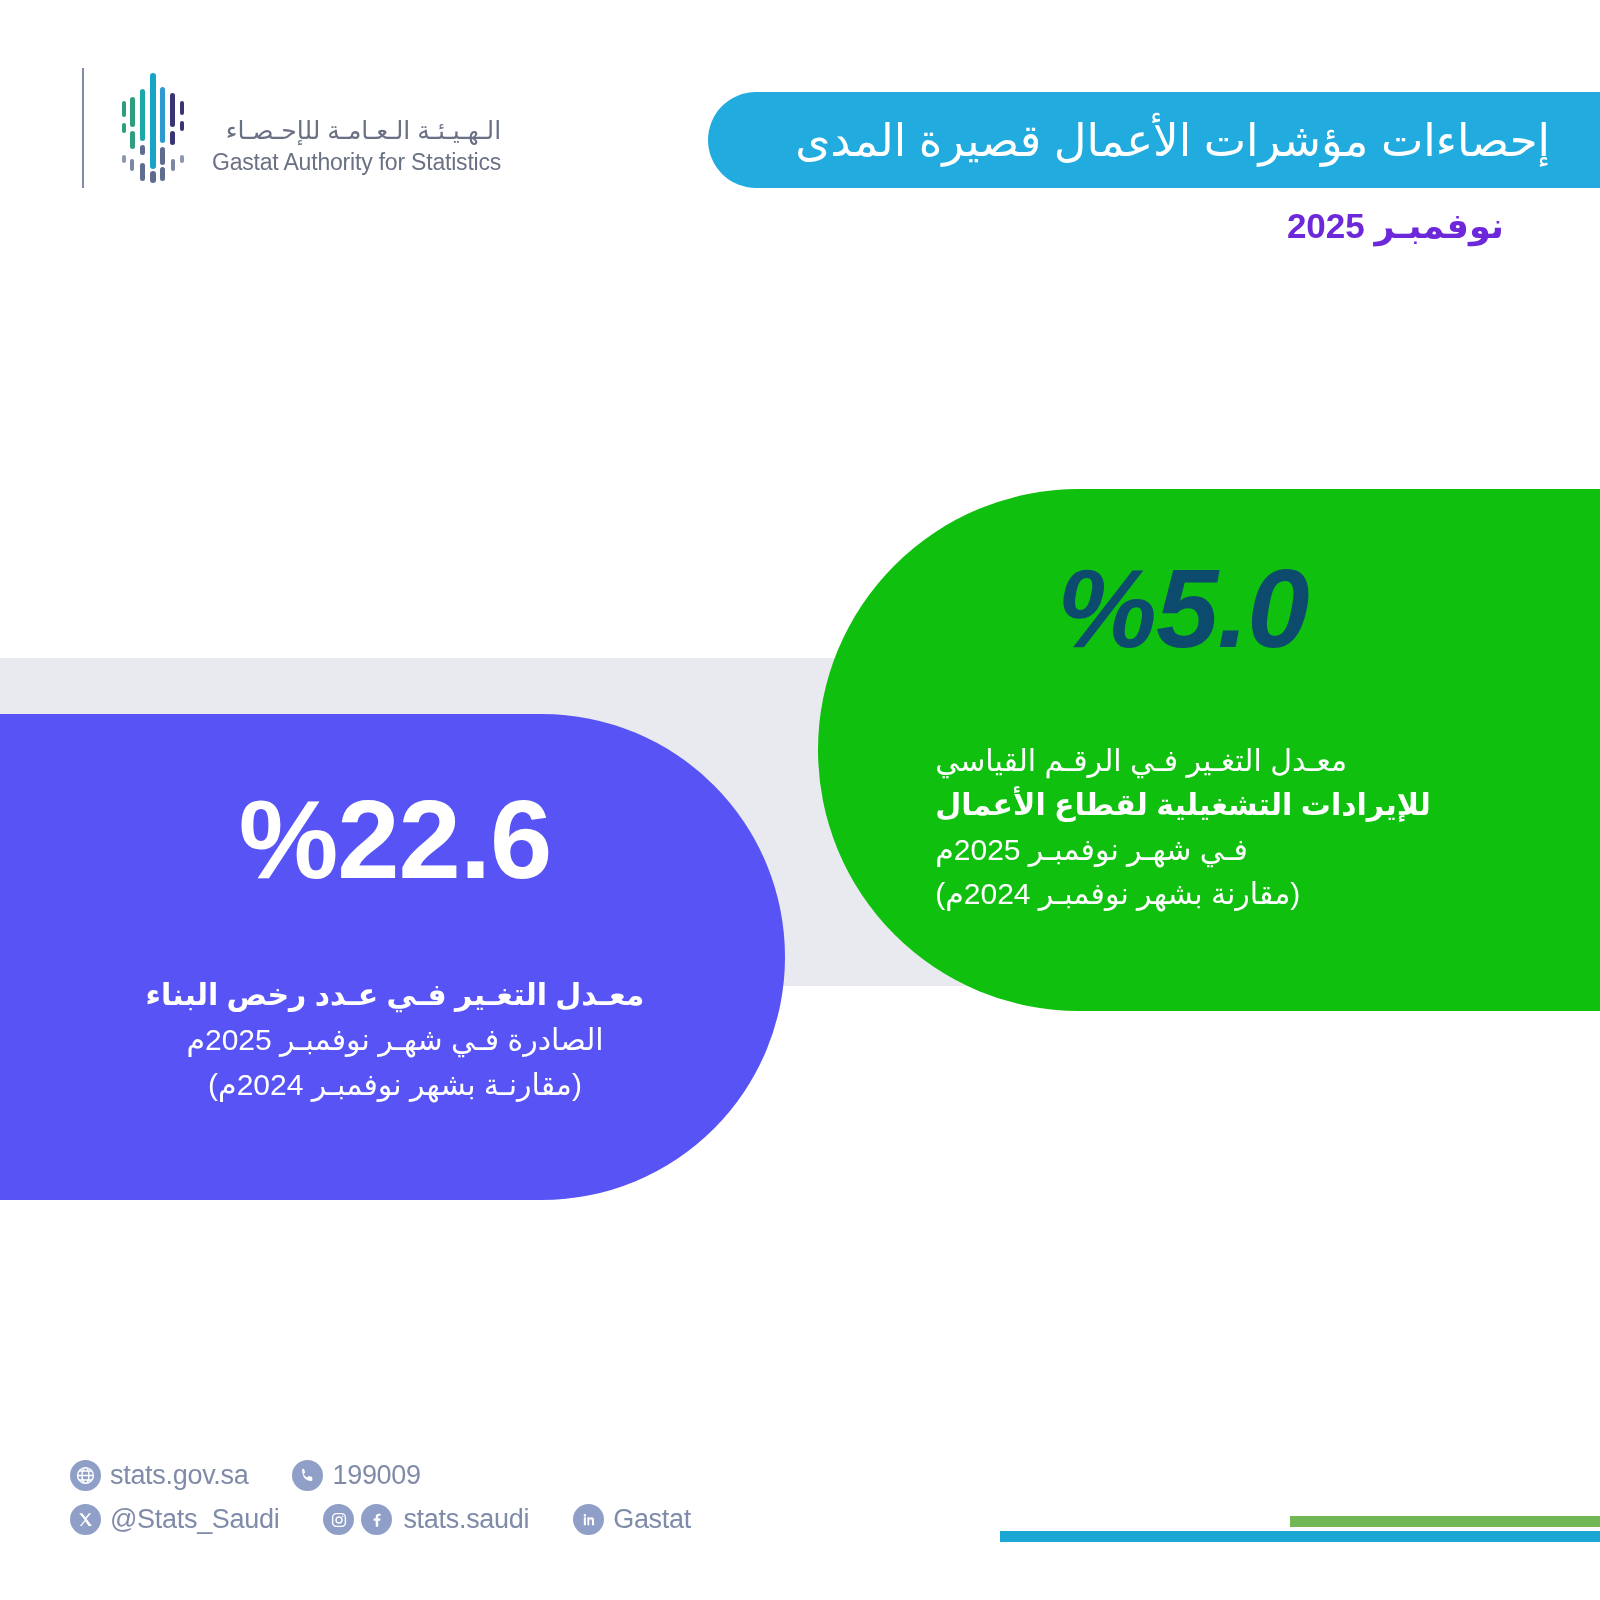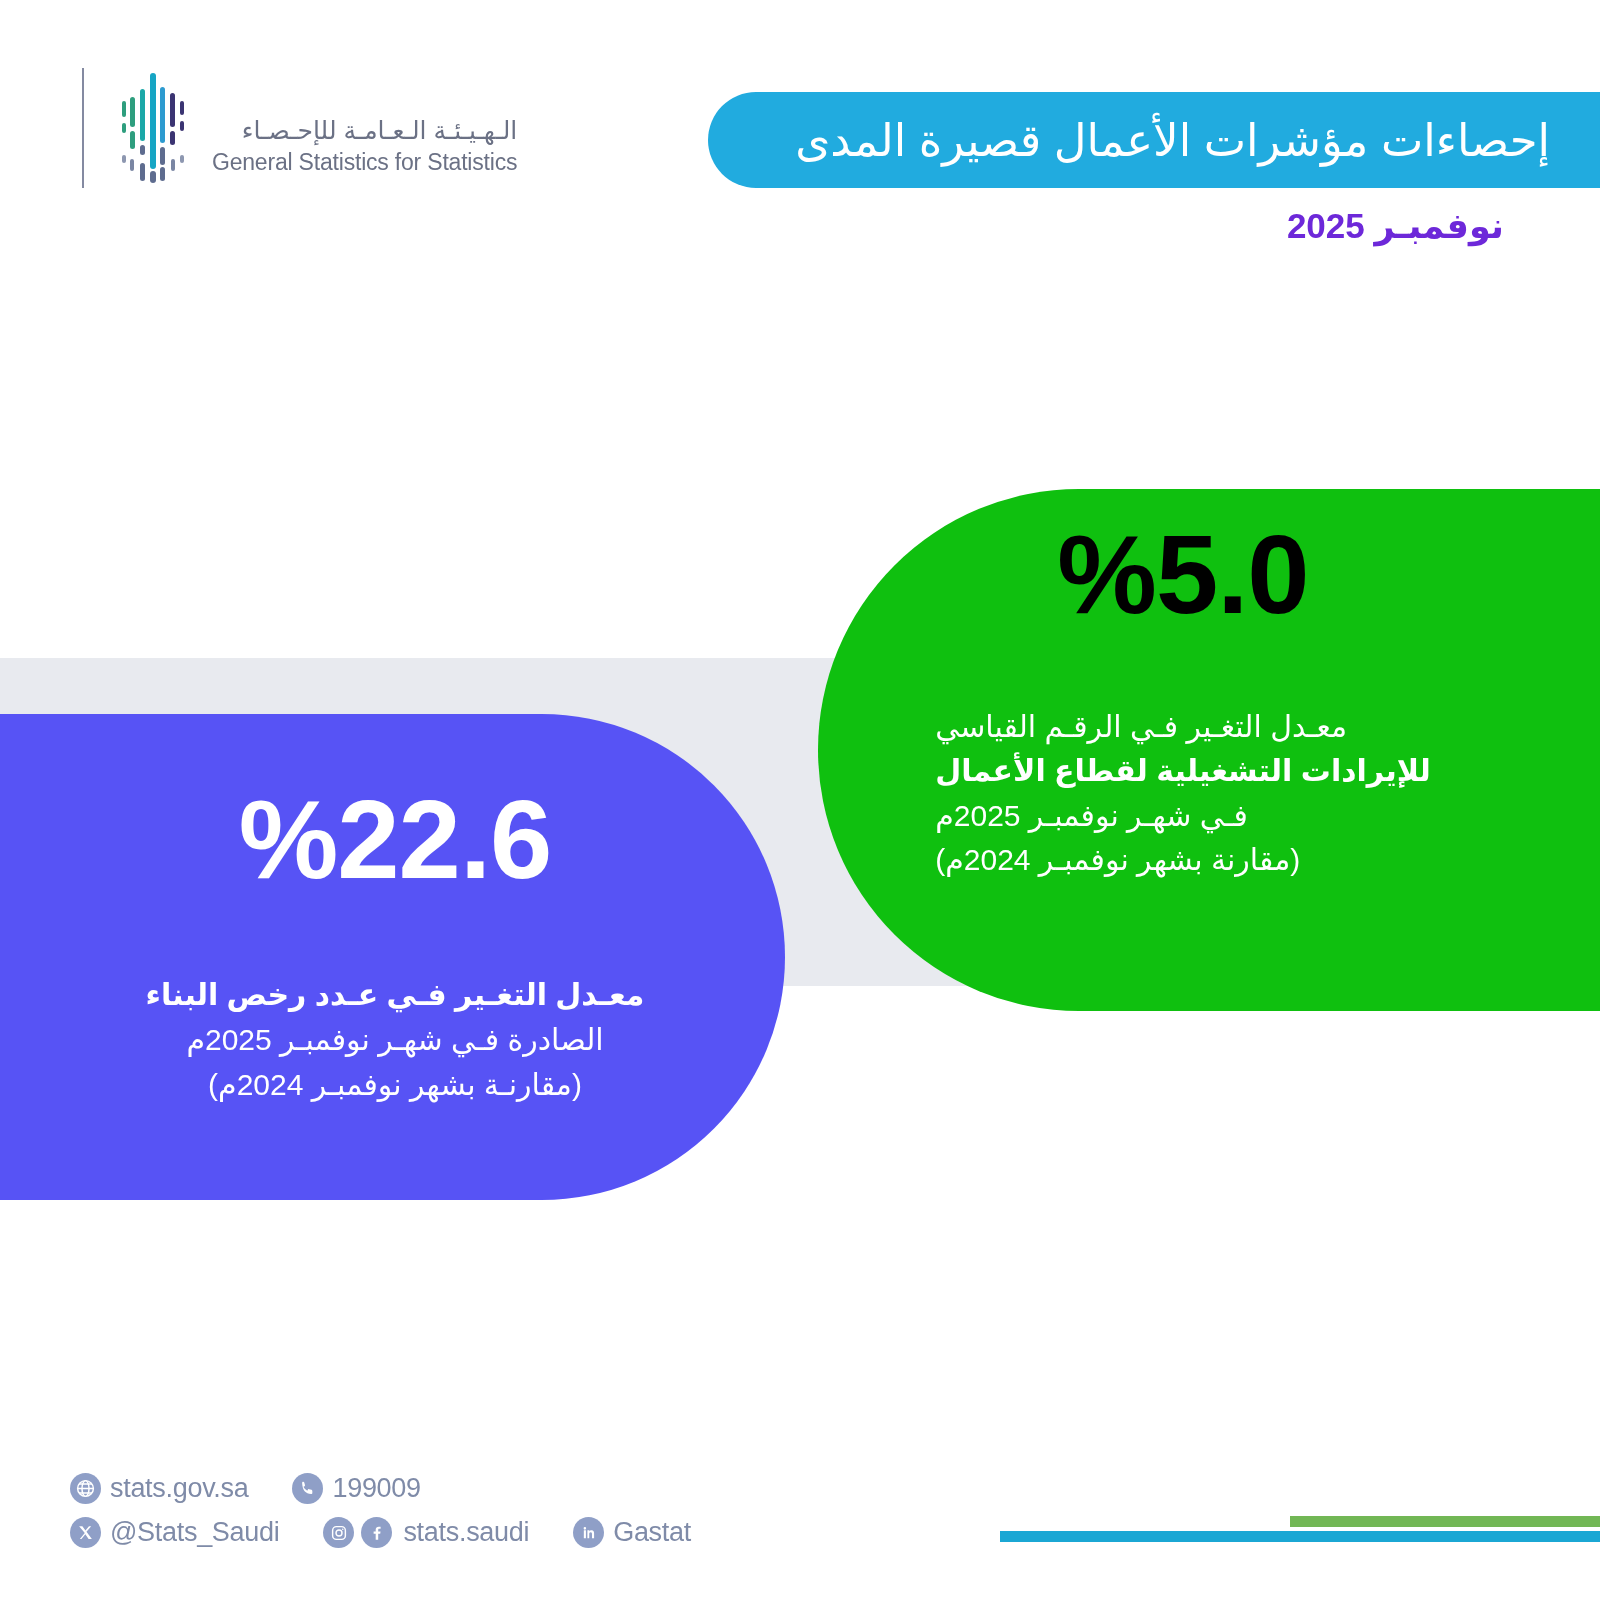--- a/index.html
+++ b/index.html
@@ -132,28 +132,29 @@
     background: #0FC00F;
     border-radius: 285px 0 0 285px;
     box-sizing: border-box;
     padding: 0 150px 0 60px;
     display: flex;
     flex-direction: column;
     align-items: center;
     justify-content: flex-start;
   }
   .card-green .big-figure {
-    color: #000000;
+    color: #0c4a6e;
     font-size: 112px;
     font-weight: 700;
     line-height: 1;
-    margin-top: 30px;
+    margin-top: 64px;
     letter-spacing: -1px;
     direction: ltr;
     unicode-bidi: bidi-override;
+    font-style: italic;
   }
   .card-green .desc {
     color: #ffffff;
     text-align: left;
     margin-top: 74px;
     line-height: 1.48;
     font-size: 30px;
   }
   .card-green .desc .l1 { font-weight: 400; display:block; }
   .card-green .desc .l2 { font-weight: 700; display:block; }
@@ -200,21 +201,21 @@
 
   
   .footer {
     position: absolute;
     left: 70px;
     bottom: 52px;
     direction: ltr;
   }
   .footer-row {
     display: flex;
-    align-items: flex-end;
+    align-items: flex-start;
     height: 44px;
   }
   .footer-item {
     display: flex;
     align-items: center;
     margin-right: 44px;
   }
   .footer-item:last-child { margin-right: 0; }
   .f-icon {
     width: 31px;
@@ -287,21 +288,21 @@
           <rect x="20" y="92" width="4" height="12" rx="2" fill="#7A86A3"></rect>
           <rect x="61" y="92" width="4" height="12" rx="2" fill="#7A86A3"></rect>
           <rect x="12" y="88" width="4" height="8" rx="2" fill="#8D97B0"></rect>
           <rect x="70" y="88" width="4" height="8" rx="2" fill="#8D97B0"></rect>
         </g>
       </svg>
     </div>
 
     <div class="gastat-words">
       <div class="gastat-ar">الـهـيـئـة الـعـامـة للإحـصـاء</div>
-      <div class="gastat-en">General Statistics for Statistics</div>
+      <div class="gastat-en">Gastat Authority for Statistics</div>
     </div>
   </div>
 
   <div class="title-banner">
     <span class="title-banner-text">إحصاءات مؤشرات الأعمال قصيرة المدى</span>
   </div>
 
   <div class="subtitle-date">نوفمبـر 2025</div>
 
   <div class="grey-panel"></div>

